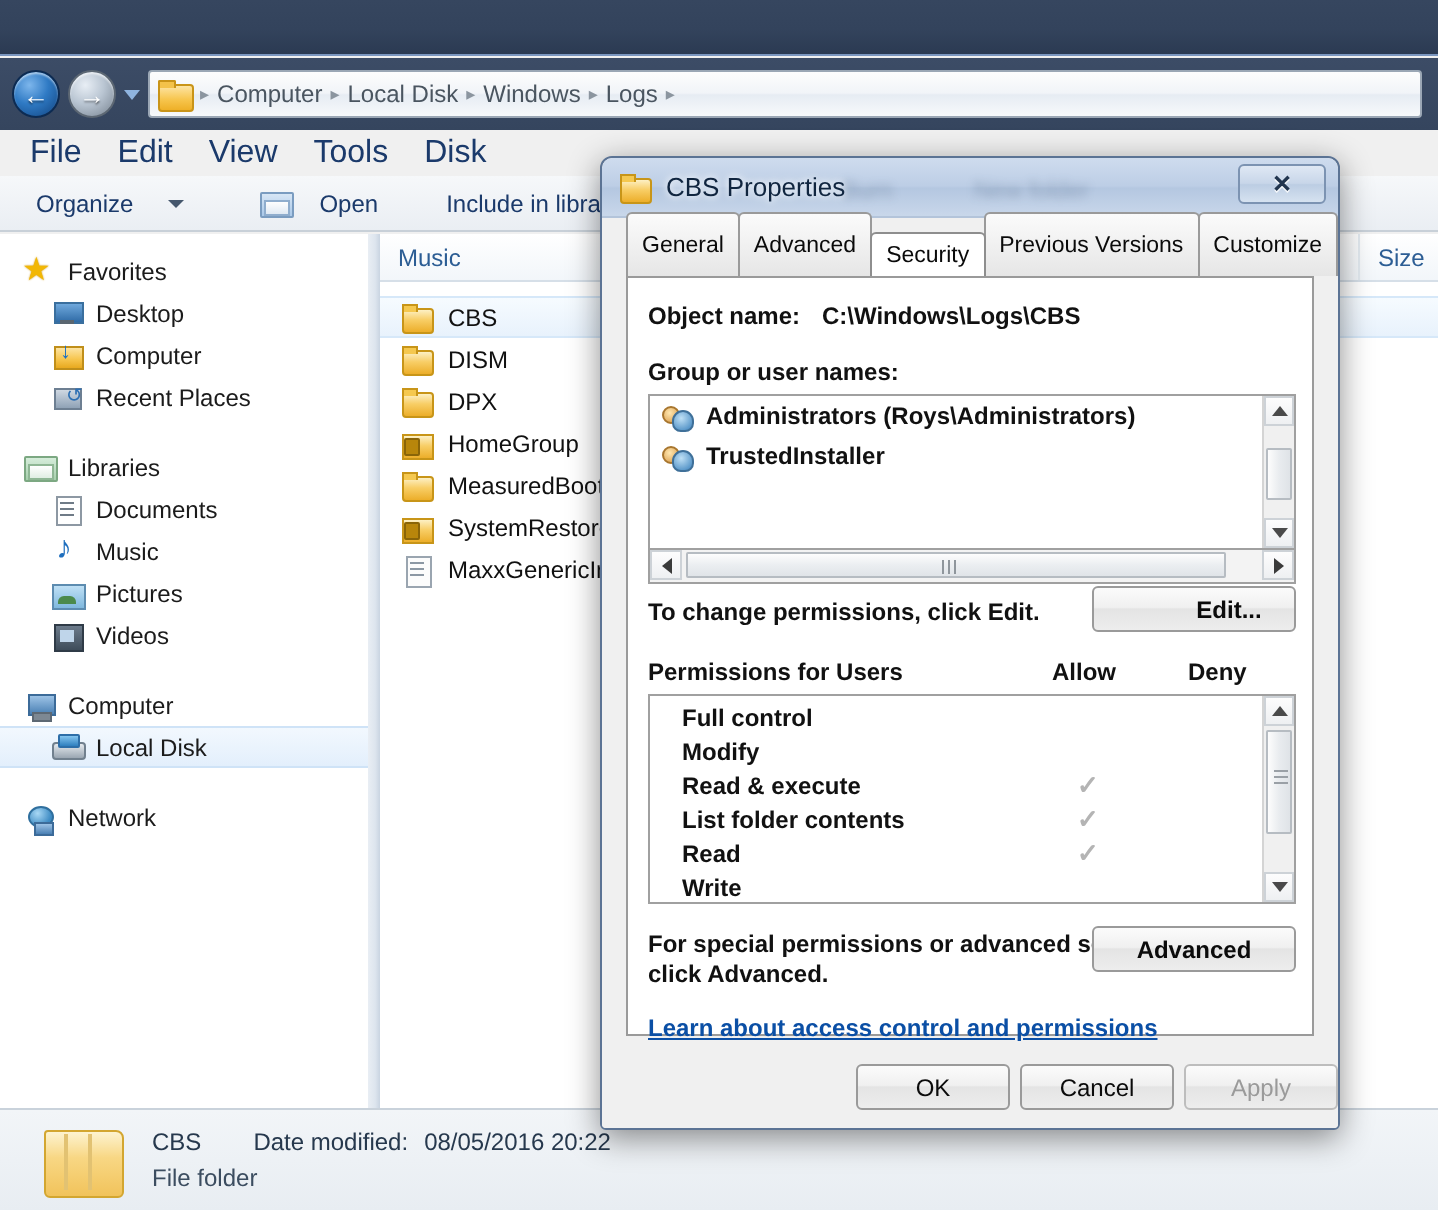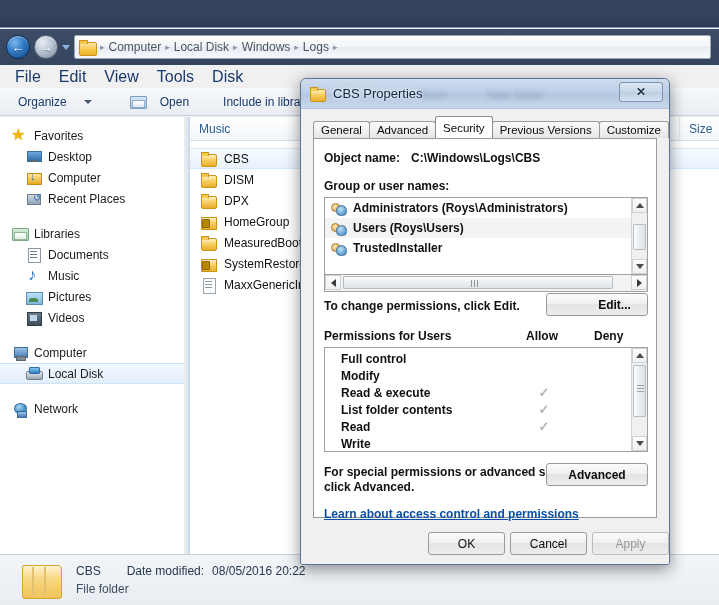--- a/index.html
+++ b/index.html
@@ -412,21 +412,21 @@
     position: absolute; left: 0; top: 30px; width: 368px; height: 455px;
     background: #f0f0f0;
   }
 
   
   .tabstrip {
     position: absolute; left: 12px; top: 8px; width: 344px; height: 21px;
     display: flex; align-items: flex-end;
   }
   .tab {
-    height: 17px; padding: 0 7px;
+    height: 32px; padding: 0 7px;
     display: flex; align-items: center;
     font-size: 11.5px; color: #0a0a0a;
     background: linear-gradient(to bottom, #fbfbfb 0%, #e6e6e6 100%);
     border: 1px solid #9a9a9a;
     border-bottom: none;
     border-radius: 3px 3px 0 0;
     margin-right: -1px;
     cursor: default; white-space: nowrap;
   }
   .tab.active {
@@ -785,24 +785,20 @@
       <span class="label obj-name-label">Object name:</span>
       <span class="label obj-name-val">C:\Windows\Logs\CBS</span>
 
       <span class="label grp-label">Group or user names:</span>
 
       <div class="listbox grp-list">
         <div class="grp-items">
           <div class="grp-row">
             <span class="user-icon"></span>
             <span>Administrators (Roys\Administrators)</span>
-          </div>
-          <div class="grp-row sel">
-            <span class="user-icon"></span>
-            <span>Users (Roys\Users)</span>
           </div>
           <div class="grp-row">
             <span class="user-icon"></span>
             <span>TrustedInstaller</span>
           </div>
         </div>
         <div class="vscroll">
           <div class="vsb-btn vsb-up">
               <span class="vsb-arrow"></span>
             </div>

